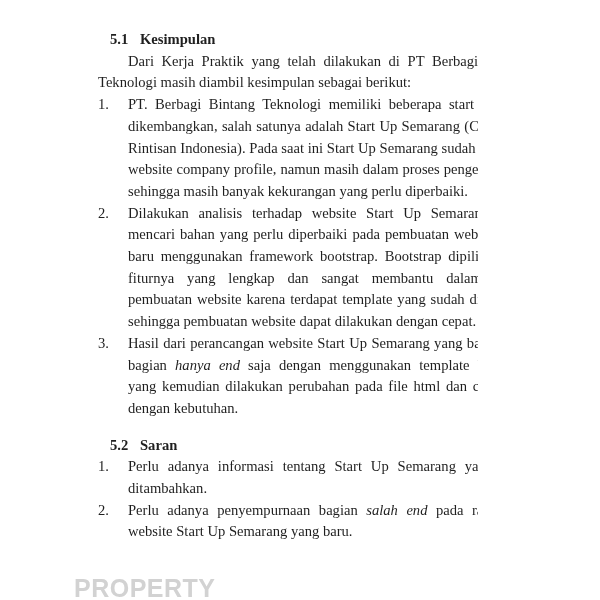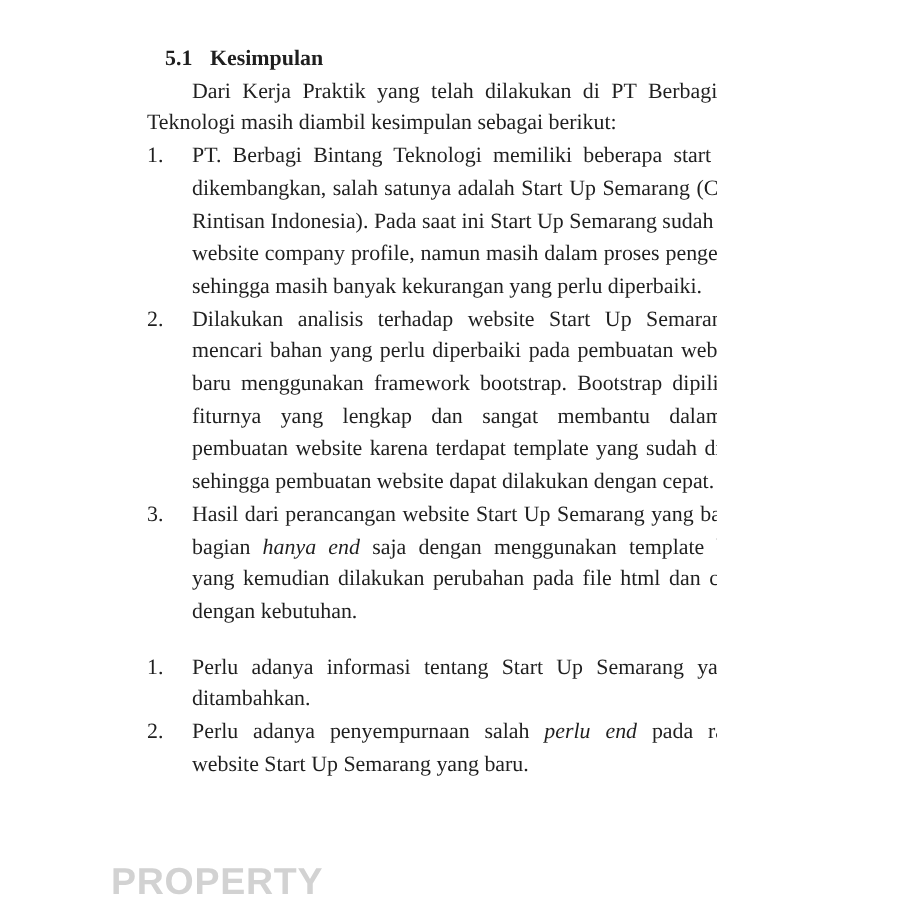--- a/index.html
+++ b/index.html
@@ -70,28 +70,31 @@
           <div class="itxt"><span>Dilakukan analisis terhadap website Start Up Semarang untuk mencari bahan yang perlu diperbaiki pada pembuatan website yang baru menggunakan framework bootstrap. Bootstrap dipilih karena fiturnya yang lengkap dan sangat membantu dalam proses pembuatan website karena terdapat template yang sudah disediakan sehingga pembuatan website dapat dilakukan dengan cepat.</span></div>
         </div>
         <div class="li">
           <span class="num">3.</span>
           <div class="itxt"><span>Hasil dari perancangan website Start Up Semarang yang baru hanya bagian </span><span class="italic">hanya end</span><span> saja dengan menggunakan template bootstrap yang kemudian dilakukan perubahan pada file html dan css sesuai dengan kebutuhan.</span></div>
         </div>
       </div>
     </div>
 
     <div class="section section-saran">
+      <div class="heading">
+        <span class="h-num">5.2</span><span class="h-title">Saran</span>
+      </div>
       <div class="list">
         <div class="li">
           <span class="num">1.</span>
           <div class="itxt"><span>Perlu adanya informasi tentang Start Up Semarang yang perlu ditambahkan.</span></div>
         </div>
         <div class="li">
           <span class="num">2.</span>
-          <div class="itxt"><span>Perlu adanya penyempurnaan salah </span><span class="italic">perlu end</span><span> pada rancangan website Start Up Semarang yang baru.</span></div>
+          <div class="itxt"><span>Perlu adanya penyempurnaan bagian </span><span class="italic">salah end</span><span> pada rancangan website Start Up Semarang yang baru.</span></div>
         </div>
       </div>
     </div>
 
   </div>
 
   <div class="watermark">PROPERTY</div>
 </div>
 
 </body></html>

